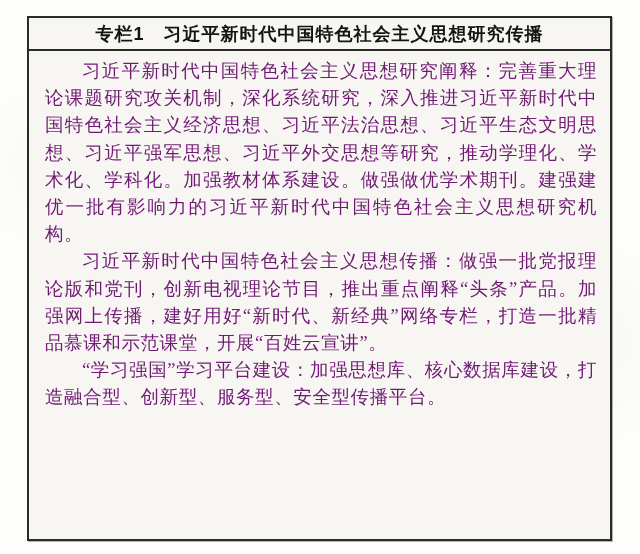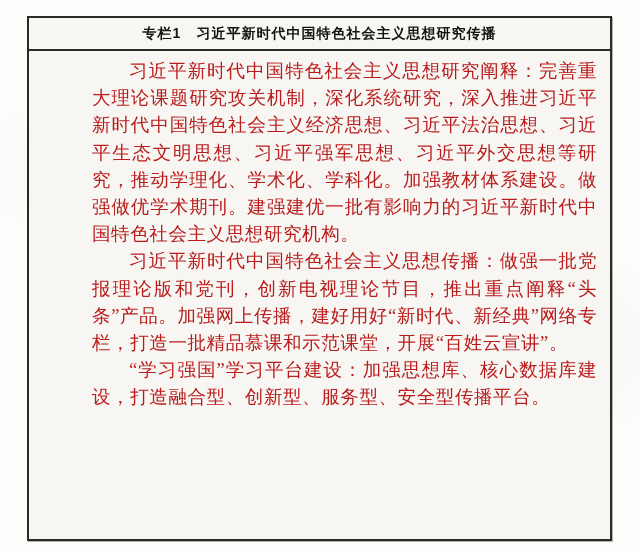--- a/index.html
+++ b/index.html
@@ -37,34 +37,33 @@
   }
   .panel-header {
     box-sizing: border-box;
     height: 33px;
     border-bottom: 2.5px solid #2a2a27;
     display: flex;
     align-items: center;
     justify-content: center;
     font-family: "Liberation Sans", sans-serif;
     font-weight: bold;
-    font-size: 14px;
+    font-size: 18px;
     letter-spacing: 1px;
     color: #141412;
   }
   .panel-body {
     box-sizing: border-box;
     height: 490px;
     padding: 7px 13px 0 16px;
     font-size: 18.5px;
     line-height: 27.2px;
     letter-spacing: 0.6px;
-    color: #b91c1c;
+    color: #701a75;
     text-align: justify;
-    margin-left: 47px;
   }
   .panel-body p {
     margin: 0;
     text-indent: 2em;
   }
 </style>
 </head>
 <body>
 
 <div class="panel">

